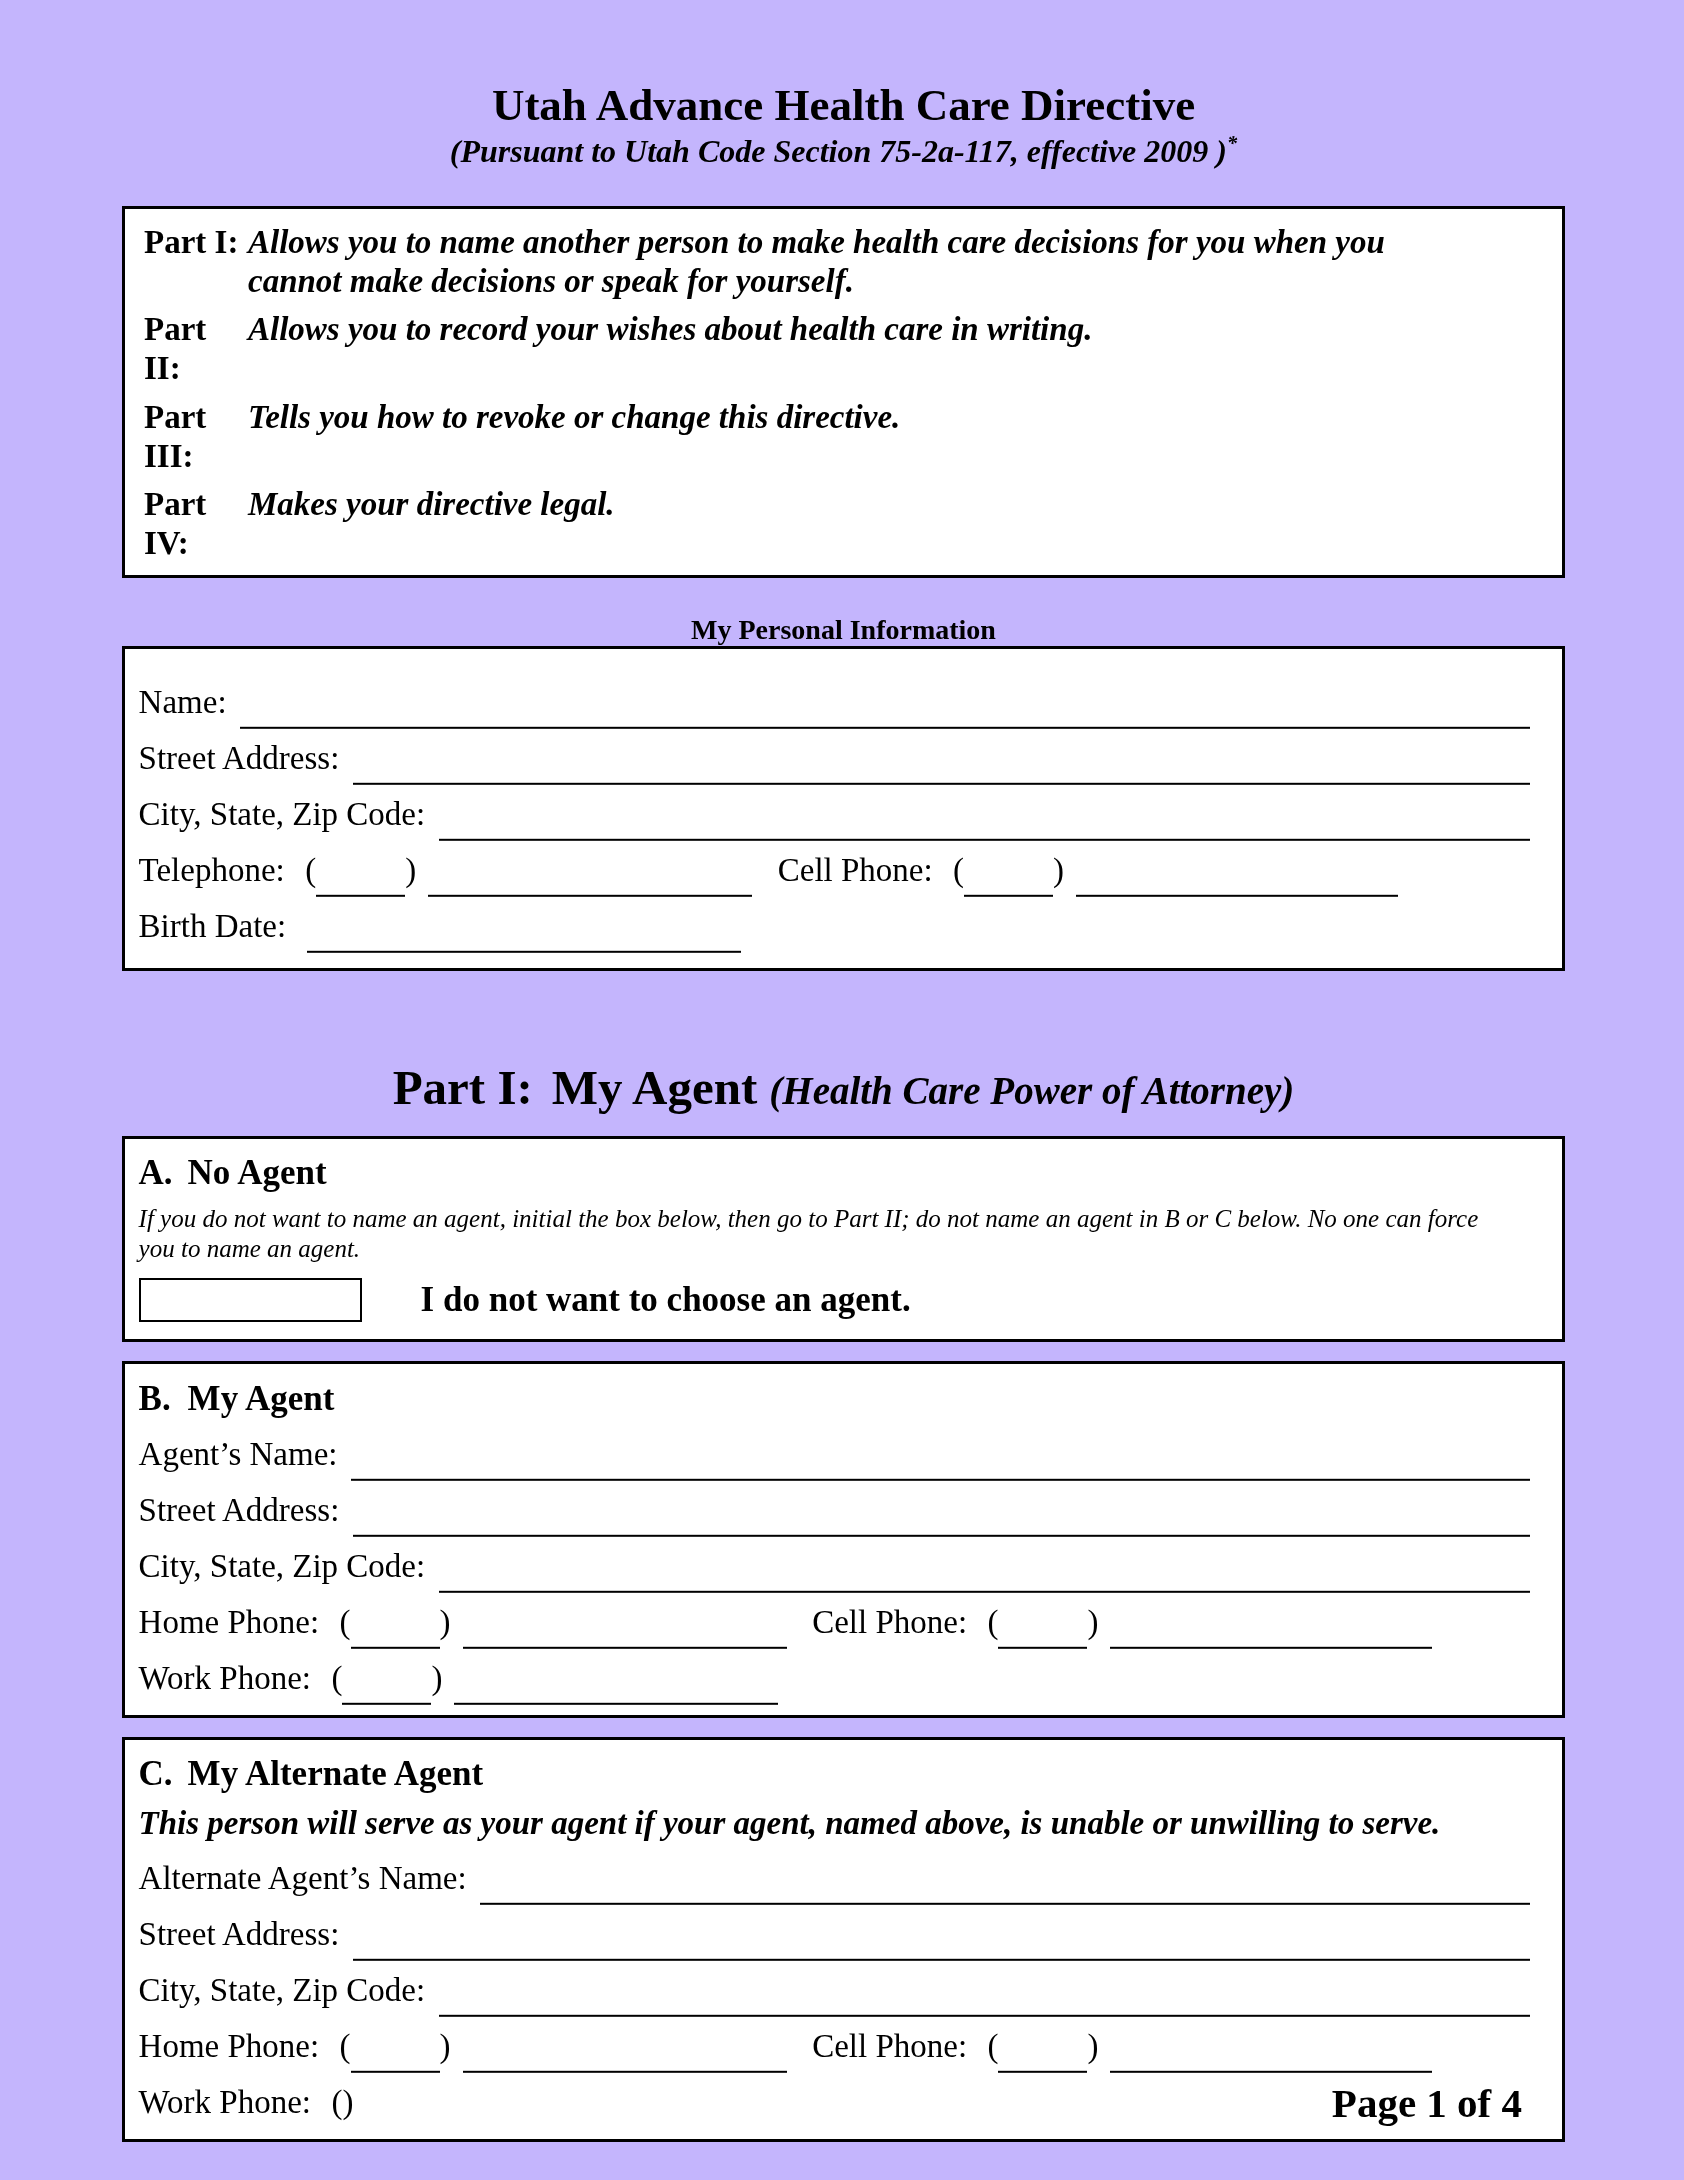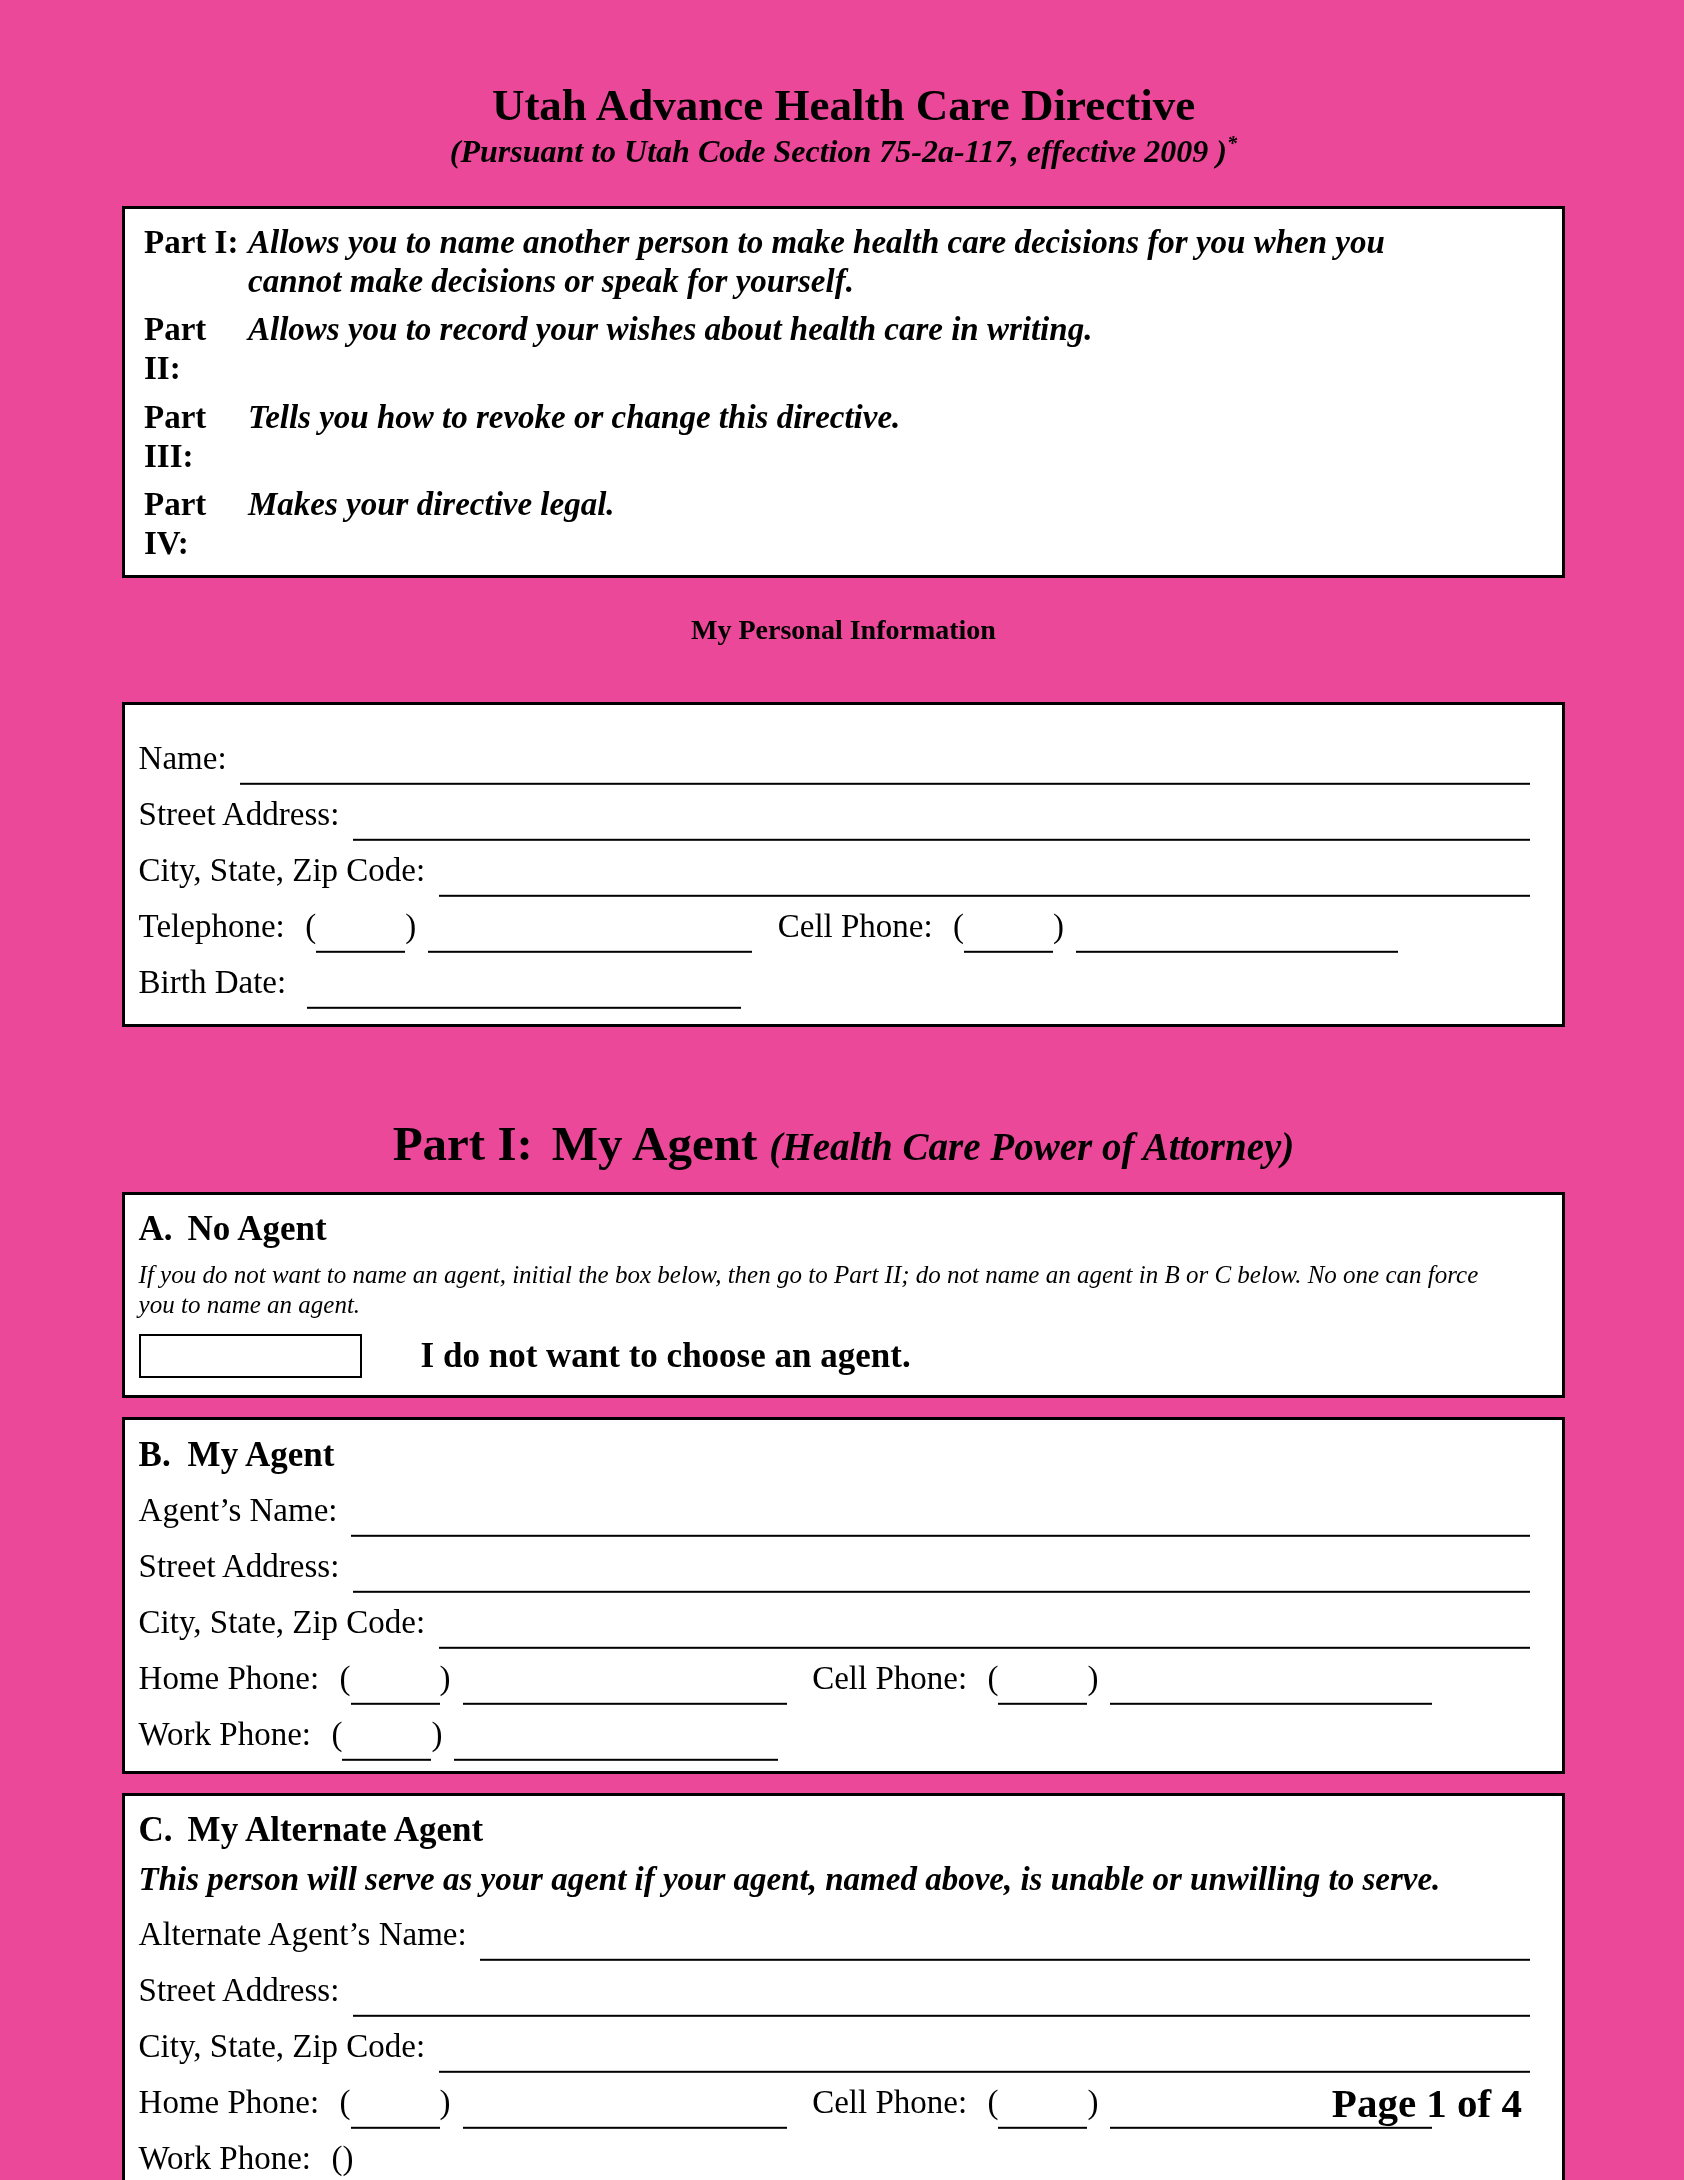--- a/index.html
+++ b/index.html
@@ -7,39 +7,39 @@
   body {
     width: 1685px; height: 2181px;
     font-family: "Liberation Serif", serif;
     color: #000;
   }
   .page {
     position: relative;
     width: 1685px; height: 2181px;
     padding: 78px 120px 0 122px;
     overflow: hidden;
-    background: #ec4899;
+    background: #c4b5fd;
   }
   .doc-title { font-size: 45px; font-weight: bold; text-align: center; line-height: 1.2; }
   .doc-subtitle { font-size: 32px; font-weight: bold; font-style: italic; text-align: center; line-height: 1.15; }
   .doc-subtitle sup { font-size: 20.4px; }
 
   .box { border: 3.4px solid #000; background: #fff; }
 
   
   .parts-box { margin-top: 37px; padding: 13.6px 20.4px 12px 19px; }
   .part-item { display: flex; font-size: 33px; line-height: 1.18; margin-bottom: 9.4px; }
   .part-item:last-child { margin-bottom: 0; }
   .part-label { flex: none; width: 104px; font-weight: bold; }
   .part-desc { font-weight: bold; font-style: italic; max-width: 1158px; }
 
   .mid-heading { margin-top: 36px; font-size: 28px; font-weight: bold; text-align: center; line-height: 1.15; }
 
   
-  .fields-box { margin-top: 56px; padding: 19px 17px 22px 13.6px; }
+  .fields-box { padding: 19px 17px 22px 13.6px; }
   .field-row { display: flex; align-items: flex-end; font-size: 33px; line-height: 39px; margin-top: 17px; white-space: nowrap; }
   .field-row.first { margin-top: 15.3px; }
   .lbl { margin-right: 13.6px; }
   .phone-gap { margin-right: 20.4px; }
   .paren { font-size: 33px; }
   .blank { display: inline-block; border-bottom: 2.6px solid #000; height: 39px; transform: translateY(6.8px); }
   .blank.grow { flex: 1 1 auto; margin-right: 15.3px; }
   .w-area { width: 89px; }
   .w-phone { width: 324px; }
   .w-cell { width: 322px; }

